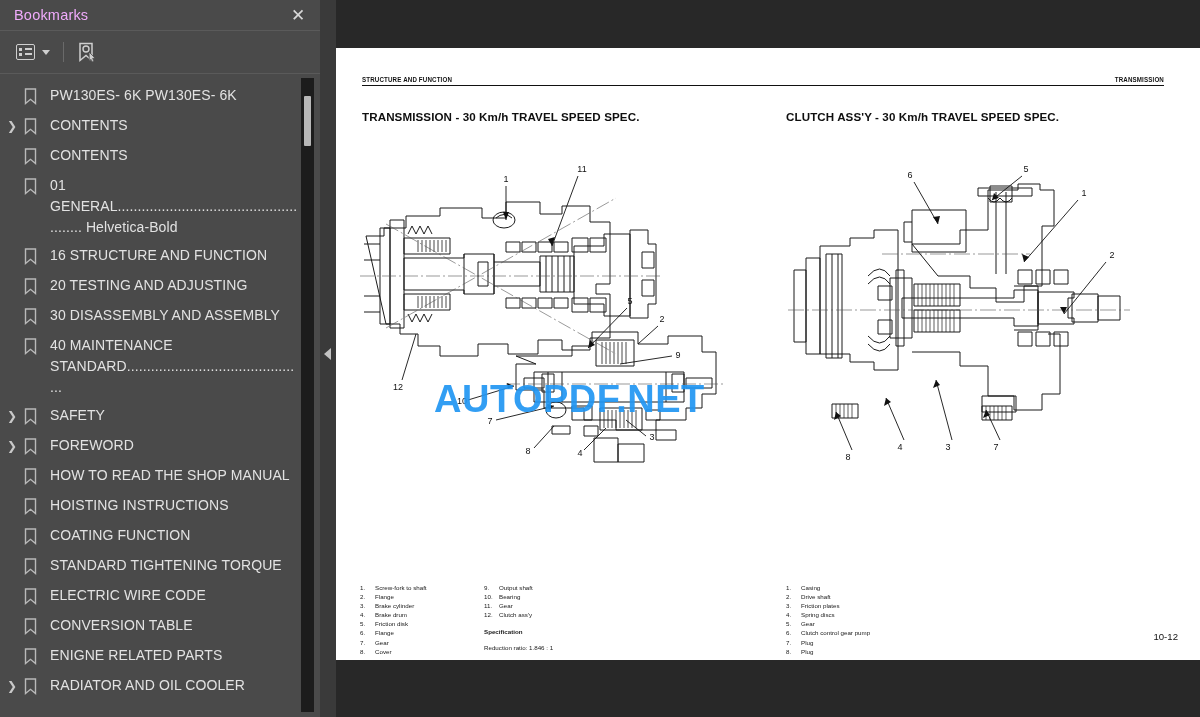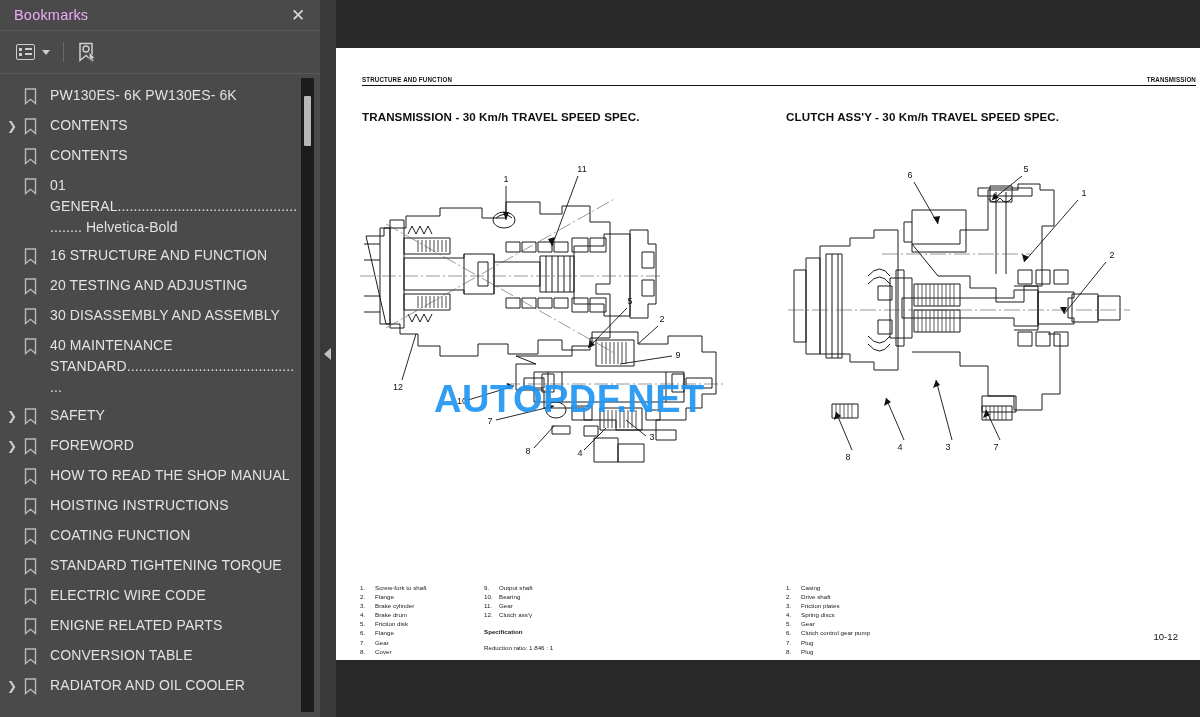--- a/index.html
+++ b/index.html
@@ -110,21 +110,21 @@
     flex: 1 1 auto; height: 717px; background: #282828;
     position: relative; overflow: hidden;
   }
   .page {
     position: absolute; left: 0; top: 48px;
     width: 864px; height: 612px; background: #ffffff;
   }
   .page-inner { position: relative; width: 100%; height: 100%; }
 
   .run-head {
-    position: absolute; left: 26px; right: 4px; top: 28px;
+    position: absolute; left: 26px; right: 36px; top: 28px;
     display: flex; justify-content: space-between; align-items: flex-end;
     border-bottom: 1.4px solid #111;
     padding-bottom: 2px;
     gap: 40px;
   }
   .run-head span {
     font-size: 6.2px; font-weight: bold; color: #111;
     letter-spacing: .15px; font-family: "Liberation Sans", sans-serif;
     transform: scaleY(1.15); transform-origin: bottom;
   }
@@ -330,30 +330,30 @@
           </div>
           <div class="bm-label">ELECTRIC WIRE CODE</div>
         </div>
         <div class="bm-row">
           <div class="bm-arrow empty">❯</div>
           <div class="bm-ico">
             <svg width="13" height="17" viewBox="0 0 13 17">
               <path d="M1.5 1 h10 v14.5 l-5 -4.2 l-5 4.2 Z" fill="none" stroke="#b9b9b9" stroke-width="1.4"></path>
             </svg>
           </div>
+          <div class="bm-label">CONVERSION TABLE</div>
+        </div>
+        <div class="bm-row">
+          <div class="bm-arrow empty">❯</div>
+          <div class="bm-ico">
+            <svg width="13" height="17" viewBox="0 0 13 17">
+              <path d="M1.5 1 h10 v14.5 l-5 -4.2 l-5 4.2 Z" fill="none" stroke="#b9b9b9" stroke-width="1.4"></path>
+            </svg>
+          </div>
           <div class="bm-label">ENIGNE RELATED PARTS</div>
-        </div>
-        <div class="bm-row">
-          <div class="bm-arrow empty">❯</div>
-          <div class="bm-ico">
-            <svg width="13" height="17" viewBox="0 0 13 17">
-              <path d="M1.5 1 h10 v14.5 l-5 -4.2 l-5 4.2 Z" fill="none" stroke="#b9b9b9" stroke-width="1.4"></path>
-            </svg>
-          </div>
-          <div class="bm-label">CONVERSION TABLE</div>
         </div>
         <div class="bm-row">
           <div class="bm-arrow">❯</div>
           <div class="bm-ico">
             <svg width="13" height="17" viewBox="0 0 13 17">
               <path d="M1.5 1 h10 v14.5 l-5 -4.2 l-5 4.2 Z" fill="none" stroke="#b9b9b9" stroke-width="1.4"></path>
             </svg>
           </div>
           <div class="bm-label">RADIATOR AND OIL COOLER</div>
         </div>

